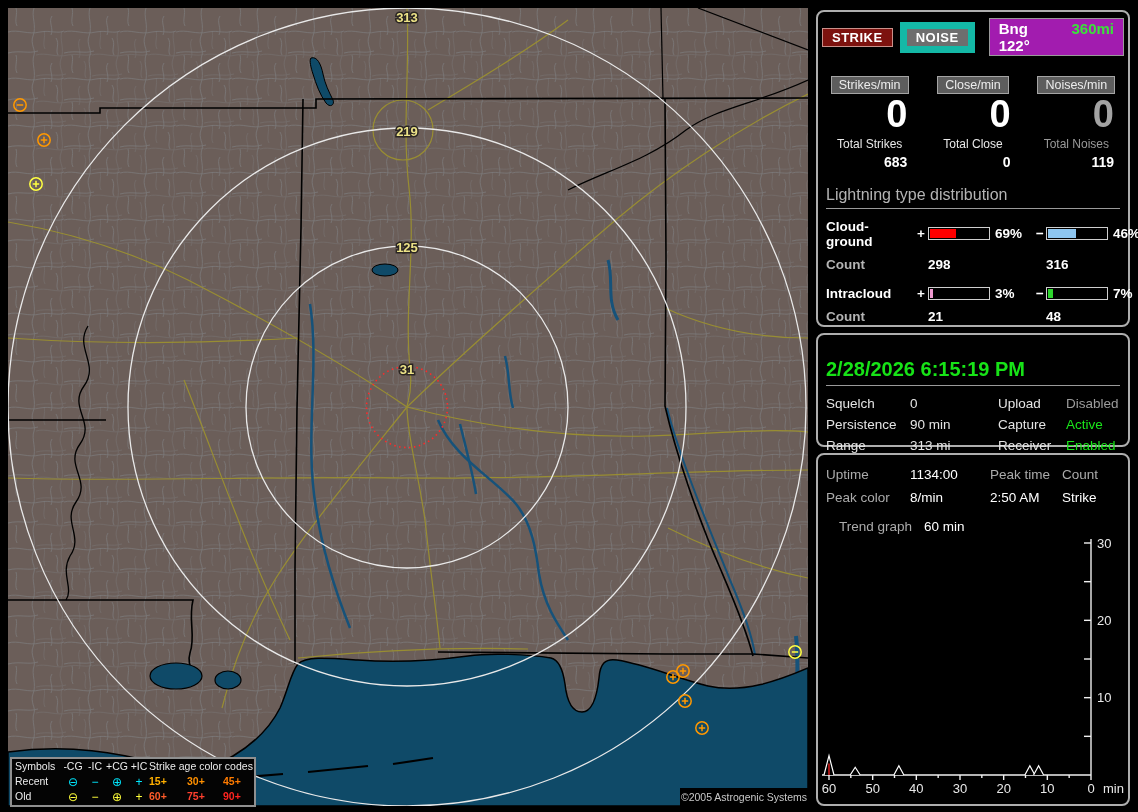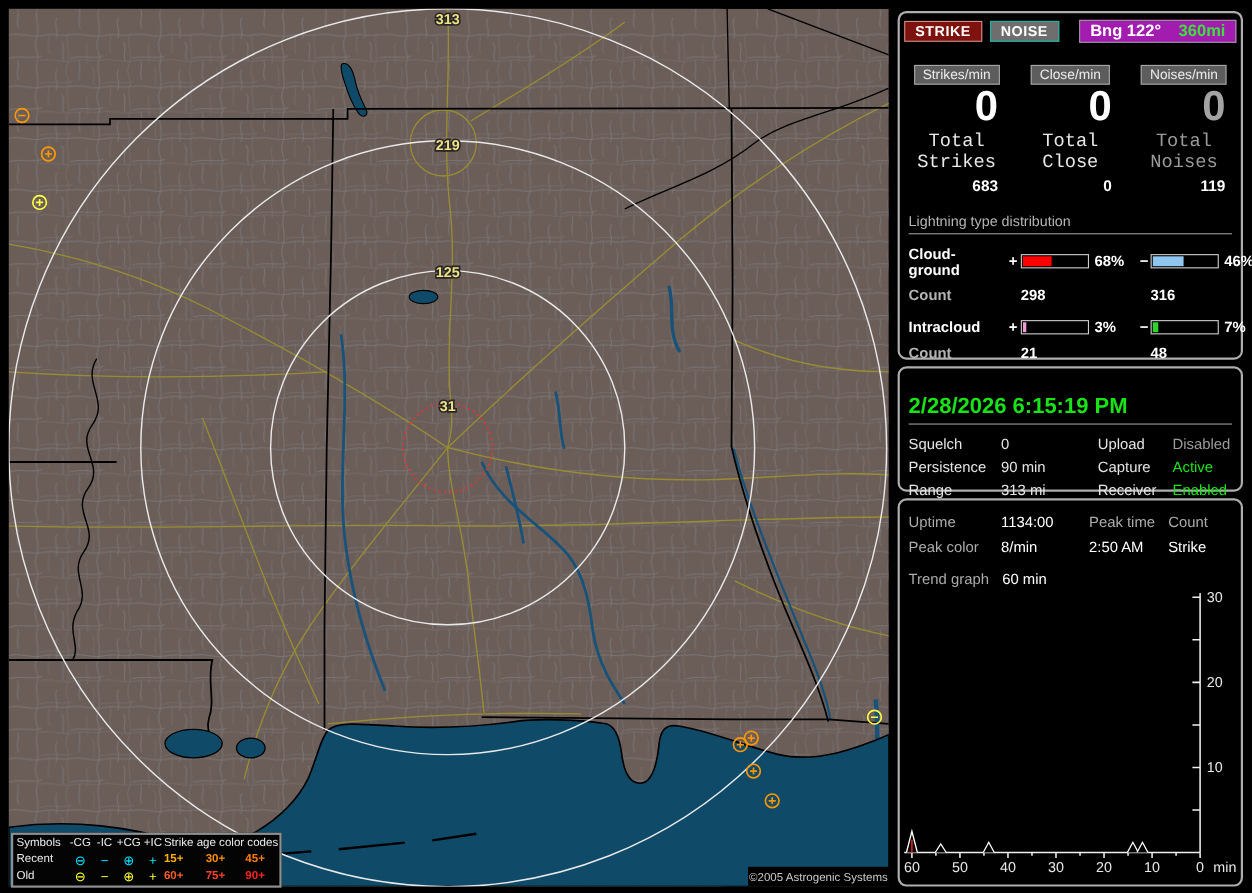--- a/index.html
+++ b/index.html
@@ -19,53 +19,53 @@
   .lrow .age{text-align:left;font-weight:700;}
   
   .panel-box{position:absolute;left:816px;width:314px;background:#000;border:2px solid #aeaeae;
              border-radius:8px;box-sizing:border-box;}
   #box-counters{top:10px;height:317px;}
   #box-status{top:333px;height:114px;}
   #box-stats{top:453px;height:353px;}
   .topbar{display:flex;align-items:center;gap:7px;margin:6px 4px 0 4px;}
   .btn{font-size:13px;font-weight:700;padding:1px 9px;cursor:default;letter-spacing:.5px;}
   .btn-strike{background:#7d120e;border:1px solid #c9908a;color:#fff;}
-  .btn-noise{background:#6e6e6e;border:1px solid #14b8a6;color:#fff;}
+  .btn-noise{background:#6e6e6e;border:7px solid #14b8a6;color:#fff;}
   .spacer{flex:1;}
   .bng{background:#a21caf;border:1px solid #9a9a9a;padding:1px 9px;display:flex;gap:16px;
        font-weight:700;font-size:15px;}
   .bng-rng{color:#3ae23a;}
   .counters{display:grid;grid-template-columns:1fr 1fr 1fr;margin-top:20px;}
   .counter{display:flex;flex-direction:column;}
   .chip{align-self:center;background:#5d5d5d;border:1px solid #a5a5a5;color:#ececec;
         font-size:12.5px;padding:1px 7px;}
   .big{font-size:38px;font-weight:700;text-align:right;padding-right:14px;line-height:1.1;}
-  .tlabel{text-align:center;font-size:17px;color:#e8e8e8;margin-top:1px;font-family:Liberation Mono, monospace;}
+  .tlabel{text-align:center;font-size:12px;color:#e8e8e8;margin-top:1px;}
   .tval{text-align:right;padding-right:14px;font-size:14px;font-weight:700;margin-top:3px;}
   .dim1{color:#a3a3a3;} .dim2{color:#9a9a9a;}
   .dist{margin:16px 8px 0 8px;}
-  .dist-title{color:#b4b4b4;font-size:13px;border-bottom:1px solid #9a9a9a;
+  .dist-title{color:#b4b4b4;font-size:16px;border-bottom:1px solid #9a9a9a;
               padding-bottom:4px;margin-bottom:10px;}
   .drow{display:grid;grid-template-columns:88px 14px 62px 44px 12px 62px 32px;
         align-items:center;font-weight:700;font-size:13.5px;}
   .crow{display:grid;grid-template-columns:88px 14px 62px 44px 12px 62px 32px;
         font-weight:700;font-size:13.5px;margin:8px 0 14px 0;}
   .clabel{color:#b4b4b4;}
   .bar{height:11px;border:1px solid #cfcfcf;background:#000;position:relative;}
   .bar i{position:absolute;left:1px;top:1px;bottom:1px;display:block;}
   .pct{padding-left:5px;}
   .sign{text-align:center;}
   .date{color:#17e317;font-size:20px;font-weight:700;margin:23px 8px 0 8px;
         border-bottom:1px solid #9a9a9a;padding-bottom:4px;}
   .sgrid{display:grid;grid-template-columns:84px 88px 68px auto;margin:10px 8px 0 8px;
          row-gap:6px;font-size:13.5px;color:#e4e4e4;}
   .ugrid{display:grid;grid-template-columns:84px 80px 72px auto;margin:12px 8px 0 8px;
          row-gap:8px;font-size:13.5px;}
   .glabel{color:#ababab;} .gval{color:#fff;}
-  .trow{display:flex;gap:12px;margin:14px 8px 0 8px;font-size:13.5px;}
+  .trow{display:flex;gap:12px;margin:14px 8px 0 21px;font-size:13.5px;}
   #trend-svg{position:absolute;left:2px;top:78px;}
 </style>
 </head>
 <body>
 
 <div id="map-panel">
   <svg id="map-svg" viewBox="0 0 800 798" xmlns="http://www.w3.org/2000/svg">
     <defs>
       <pattern id="counties" width="56" height="47" patternUnits="userSpaceOnUse">
         <g stroke="#83868a" stroke-width="0.8" fill="none" opacity="0.65">
@@ -261,21 +261,21 @@
     </div>
   </div>
   <div class="dist">
     <div class="dist-title">Lightning type distribution</div>
     <div class="drow">
       <span>Cloud-ground</span>
       <span class="sign">+</span>
       <span class="bar">
           <i style="background: rgb(255, 0, 0); width: 44%;"></i>
         </span>
-      <span class="pct">68%</span>
+      <span class="pct">69%</span>
       <span class="sign">−</span>
       <span class="bar">
           <i style="background: rgb(142, 198, 240); width: 46%;"></i>
         </span>
       <span class="pct">46%</span>
     </div>
     <div class="crow">
       <span class="clabel">Count</span>
       <span></span>
       <span>298</span>

